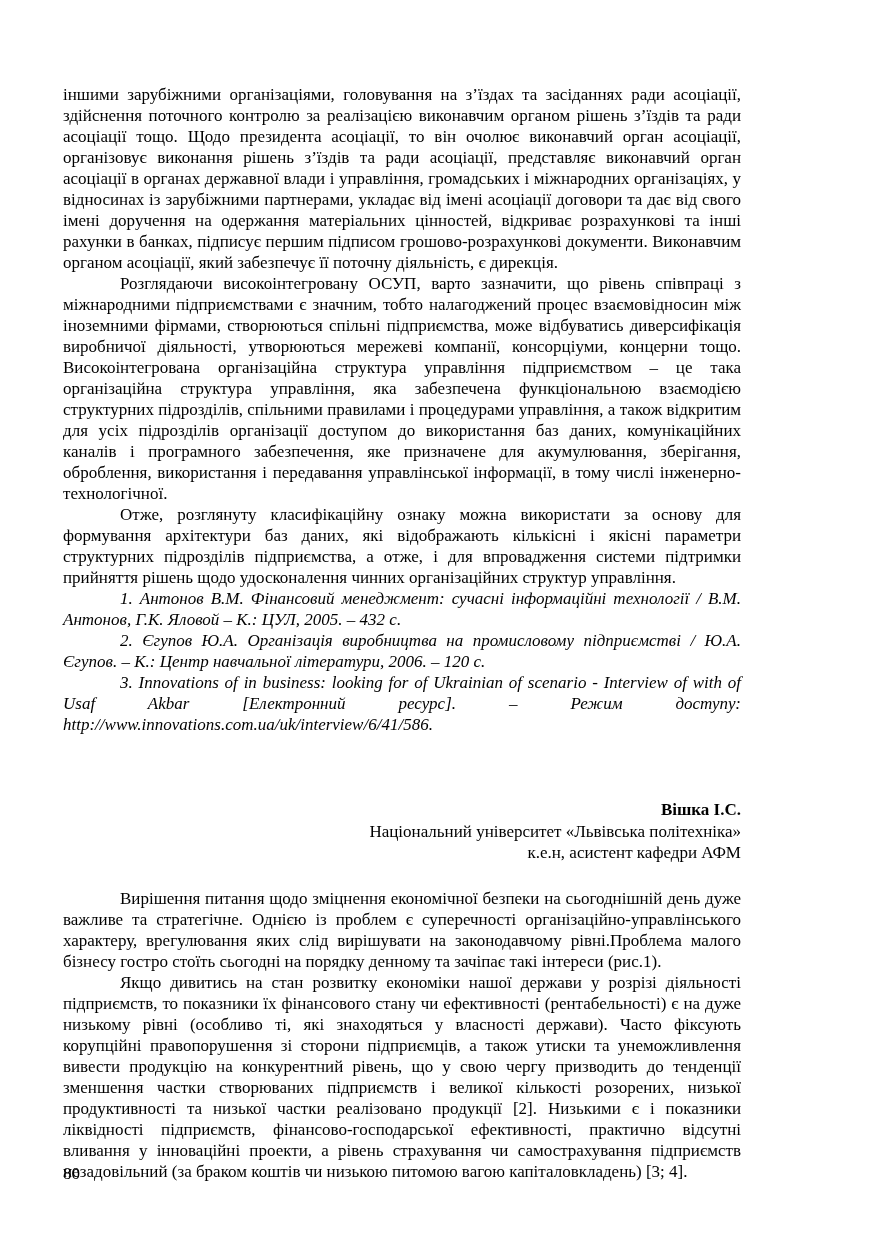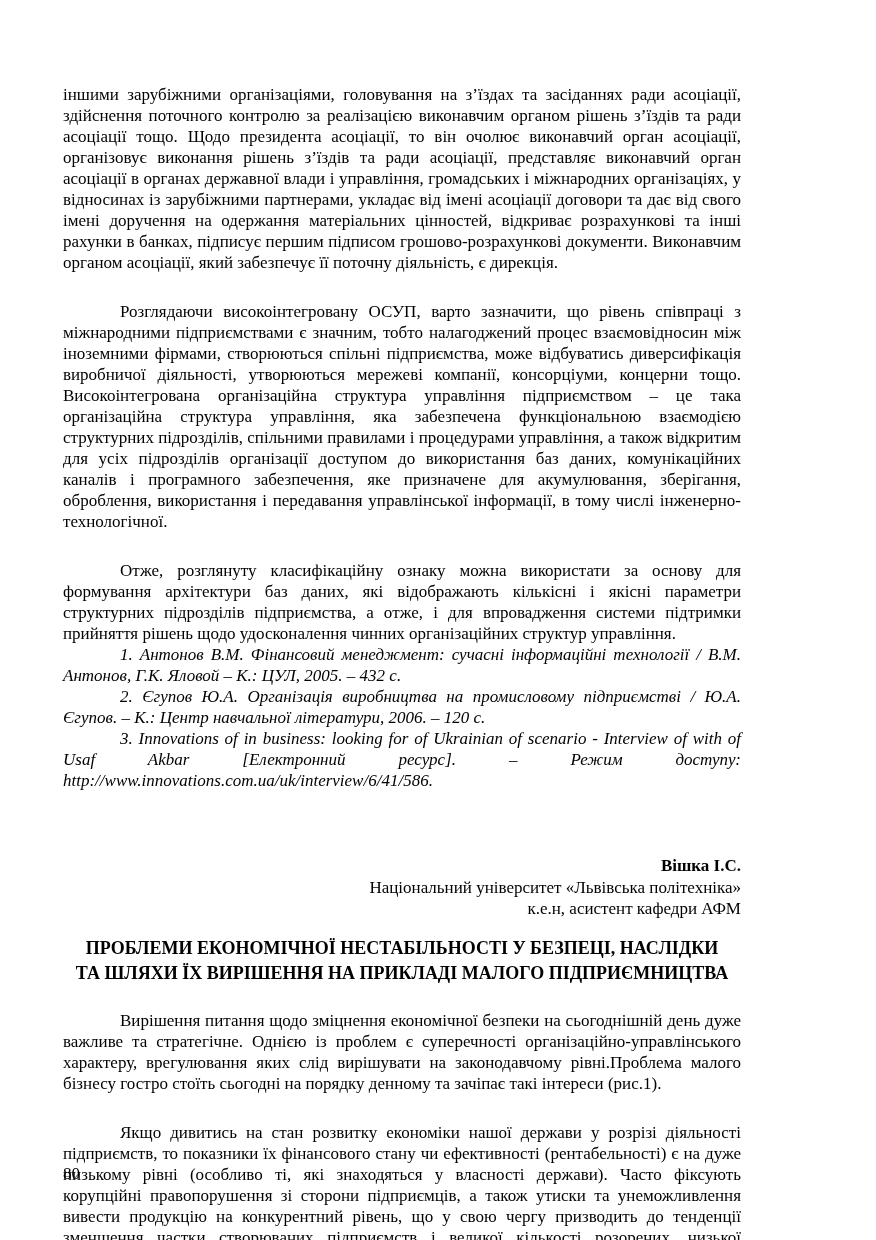--- a/index.html
+++ b/index.html
@@ -13,21 +13,21 @@
     box-sizing: border-box;
     padding: 84px 59px 0 63px;
     overflow: hidden;
   }
   .body-par {
     margin: 0;
     font-size: 17px;
     line-height: 21px;
     text-align: justify;
   }
-  .indent { text-indent: 57px; margin-top: 28px; }
+  .indent { text-indent: 57px; }
   .references { }
   .reference {
     margin: 0;
     font-size: 17px;
     line-height: 21px;
     text-align: justify;
     text-indent: 57px;
     font-style: italic;
   }
   .author-block {
@@ -70,24 +70,20 @@
     <p class="reference">2. Єгупов Ю.А. Організація виробництва на промисловому підприємстві / Ю.А. Єгупов. – К.: Центр навчальної літератури, 2006. – 120 с.</p>
     <p class="reference">3. Innovations of in business: looking for of Ukrainian of scenario - Interview of with of Usaf Akbar [Електронний ресурс]. – Режим доступу: http://www.innovations.com.ua/uk/interview/6/41/586.</p>
   </div>
 
   <div class="author-block">
     <div class="author-name">Вішка І.С.</div>
     <div>Національний університет «Львівська політехніка»</div>
     <div>к.е.н, асистент кафедри АФМ</div>
   </div>
 
-  <h1 class="article-title">
-    <span>ПРОБЛЕМИ ЕКОНОМІЧНОЇ НЕСТАБІЛЬНОСТІ У БЕЗПЕЦІ, НАСЛІДКИ</span><br>
-    <span>ТА ШЛЯХИ ЇХ ВИРІШЕННЯ НА ПРИКЛАДІ МАЛОГО ПІДПРИЄМНИЦТВА</span>
-  </h1>
 
   <p class="body-par indent after-title">Вирішення питання щодо зміцнення економічної безпеки на сьогоднішній день дуже важливе та стратегічне. Однією із проблем є суперечності організаційно-управлінського характеру, врегулювання яких слід вирішувати на законодавчому рівні.Проблема малого бізнесу гостро стоїть сьогодні на порядку денному та зачіпає такі інтереси (рис.1).</p>
 
   <p class="body-par indent">Якщо дивитись на стан розвитку економіки нашої держави у розрізі діяльності підприємств, то показники їх фінансового стану чи ефективності (рентабельності) є на дуже низькому рівні (особливо ті, які знаходяться у власності держави). Часто фіксують корупційні правопорушення зі сторони підприємців, а також утиски та унеможливлення вивести продукцію на конкурентний рівень, що у свою чергу призводить до тенденції зменшення частки створюваних підприємств і великої кількості розорених, низької продуктивності та низької частки реалізовано продукції [2]. Низькими є і показники ліквідності підприємств, фінансово-господарської ефективності, практично відсутні вливання у інноваційні проекти, а рівень страхування чи самострахування підприємств незадовільний (за браком коштів чи низькою питомою вагою капіталовкладень) [3; 4].</p>
 
   <div class="page-number">80</div>
 
 </div>
 
 </body></html>

